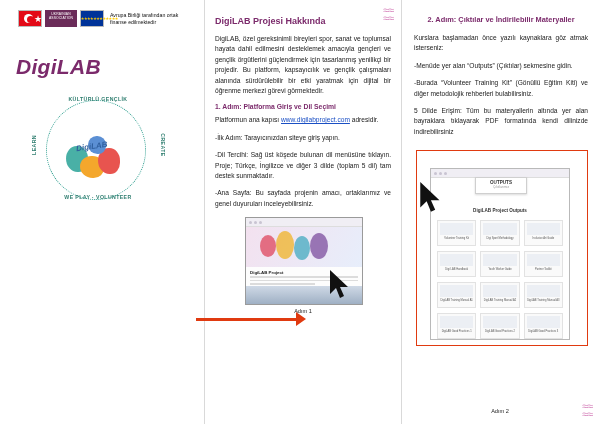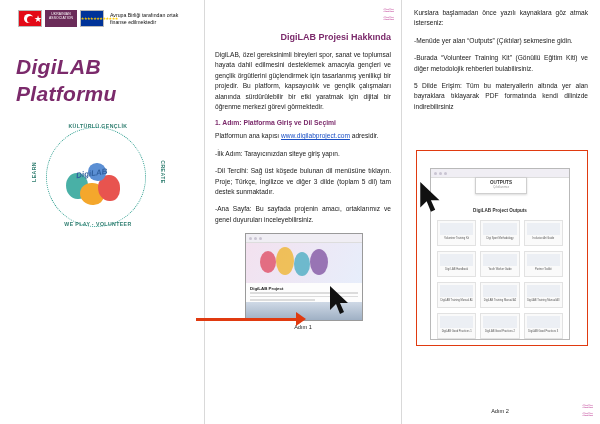--- a/index.html
+++ b/index.html
@@ -191,22 +191,22 @@
   .wave {
     position: absolute;
     right: 8px;
     top: 6px;
     color: #d98cc0;
     font-size: 11px;
     line-height: 8px;
     letter-spacing: -1px;
   }
   .mid h2 {
-    margin: 24px 0 8px 0;
-    text-align: right;
+    margin: 8px 0 8px 0;
+    text-align: left;
     font-size: 9px;
     color: #7b2a6b;
     font-weight: bold;
   }
   .body-text {
     font-size: 6.6px;
     line-height: 10.4px;
     color: #1a1a1a;
     text-align: justify;
     margin: 0 0 7px 0;
@@ -412,21 +412,20 @@
         </div>
       <div class="ua-badge">UKRAINIAN ASSOCIATION</div>
       <div class="flag-eu">
           <div class="stars">★★★★★★★★★★★★</div>
         </div>
       <div class="eu-text">Avrupa Birliği tarafından ortak finanse edilmektedir</div>
     </div>
 
     <div class="cover-title">
       <div>DigiLAB</div>
-      <div>Platformu</div>
     </div>
 
     <div class="logo-wrap">
       <div class="logo-circle"></div>
       <div class="logo-ring-text">
         <div class="ring-top">KÜLTÜRLÜ GENÇLİK</div>
         <div class="ring-bottom">WE PLAY · VOLUNTEER</div>
         <div class="ring-left">LEARN</div>
         <div class="ring-right">CREATE</div>
       </div>
@@ -486,20 +485,21 @@
           </svg>
       </div>
     </div>
 
     <div class="caption">Adım 1</div>
   </div>
 
   <div class="divider"></div>
 
   <div class="col right">
+    <h2>2. Adım: Çıktılar ve İndirilebilir Materyaller</h2>
 
     <p class="body-text">Kurslara başlamadan önce yazılı kaynaklara göz atmak isterseniz:</p>
     <p class="body-text">-Menüde yer alan “Outputs” (Çıktılar) sekmesine gidin.</p>
     <p class="body-text">-Burada “Volunteer Training Kit” (Gönüllü Eğitim Kiti) ve diğer metodolojik rehberleri bulabilirsiniz.</p>
     <p class="body-text">5 Dilde Erişim: Tüm bu materyallerin altında yer alan bayraklara tıklayarak PDF formatında kendi dilinizde indirebilirsiniz</p>
 
     <div class="redbox"></div>
 
     <div class="shot-right">
       <div class="shot-topbar">

